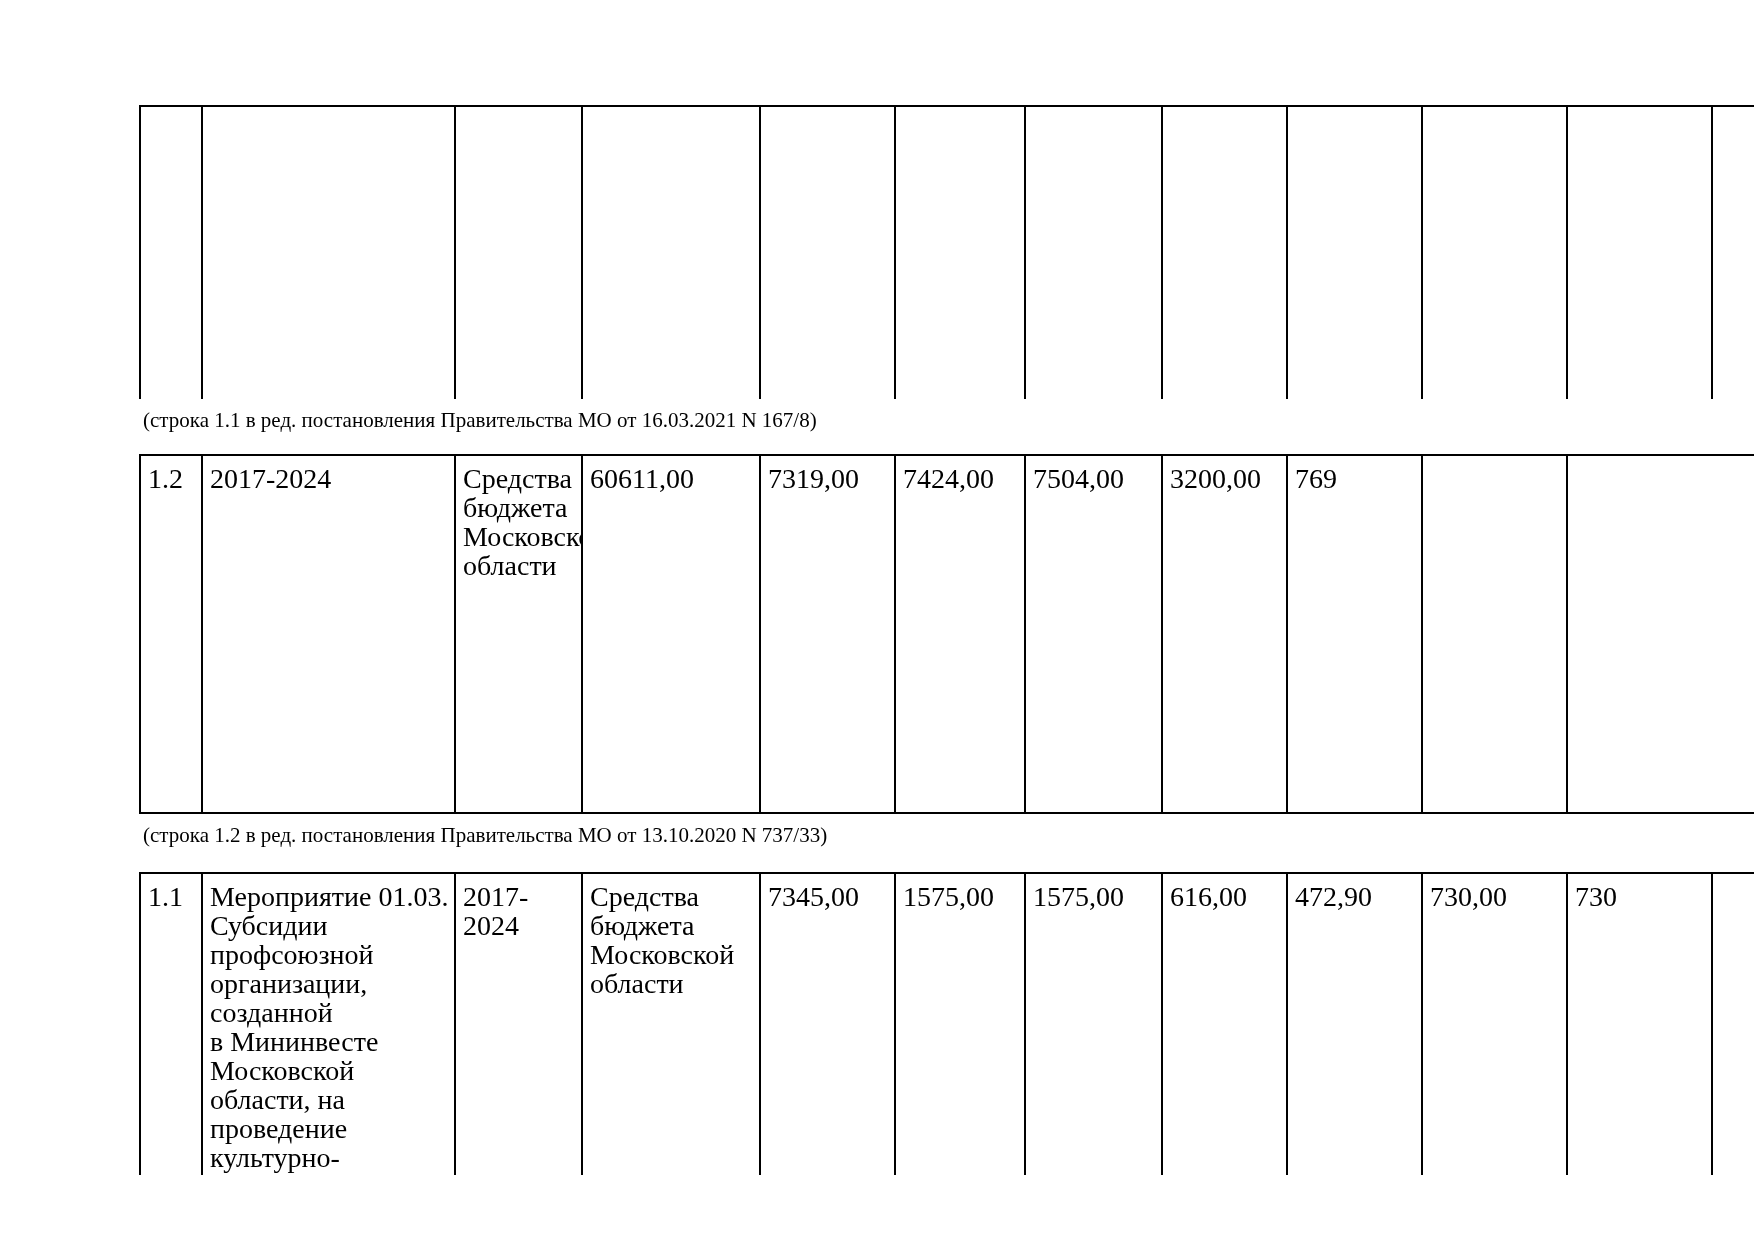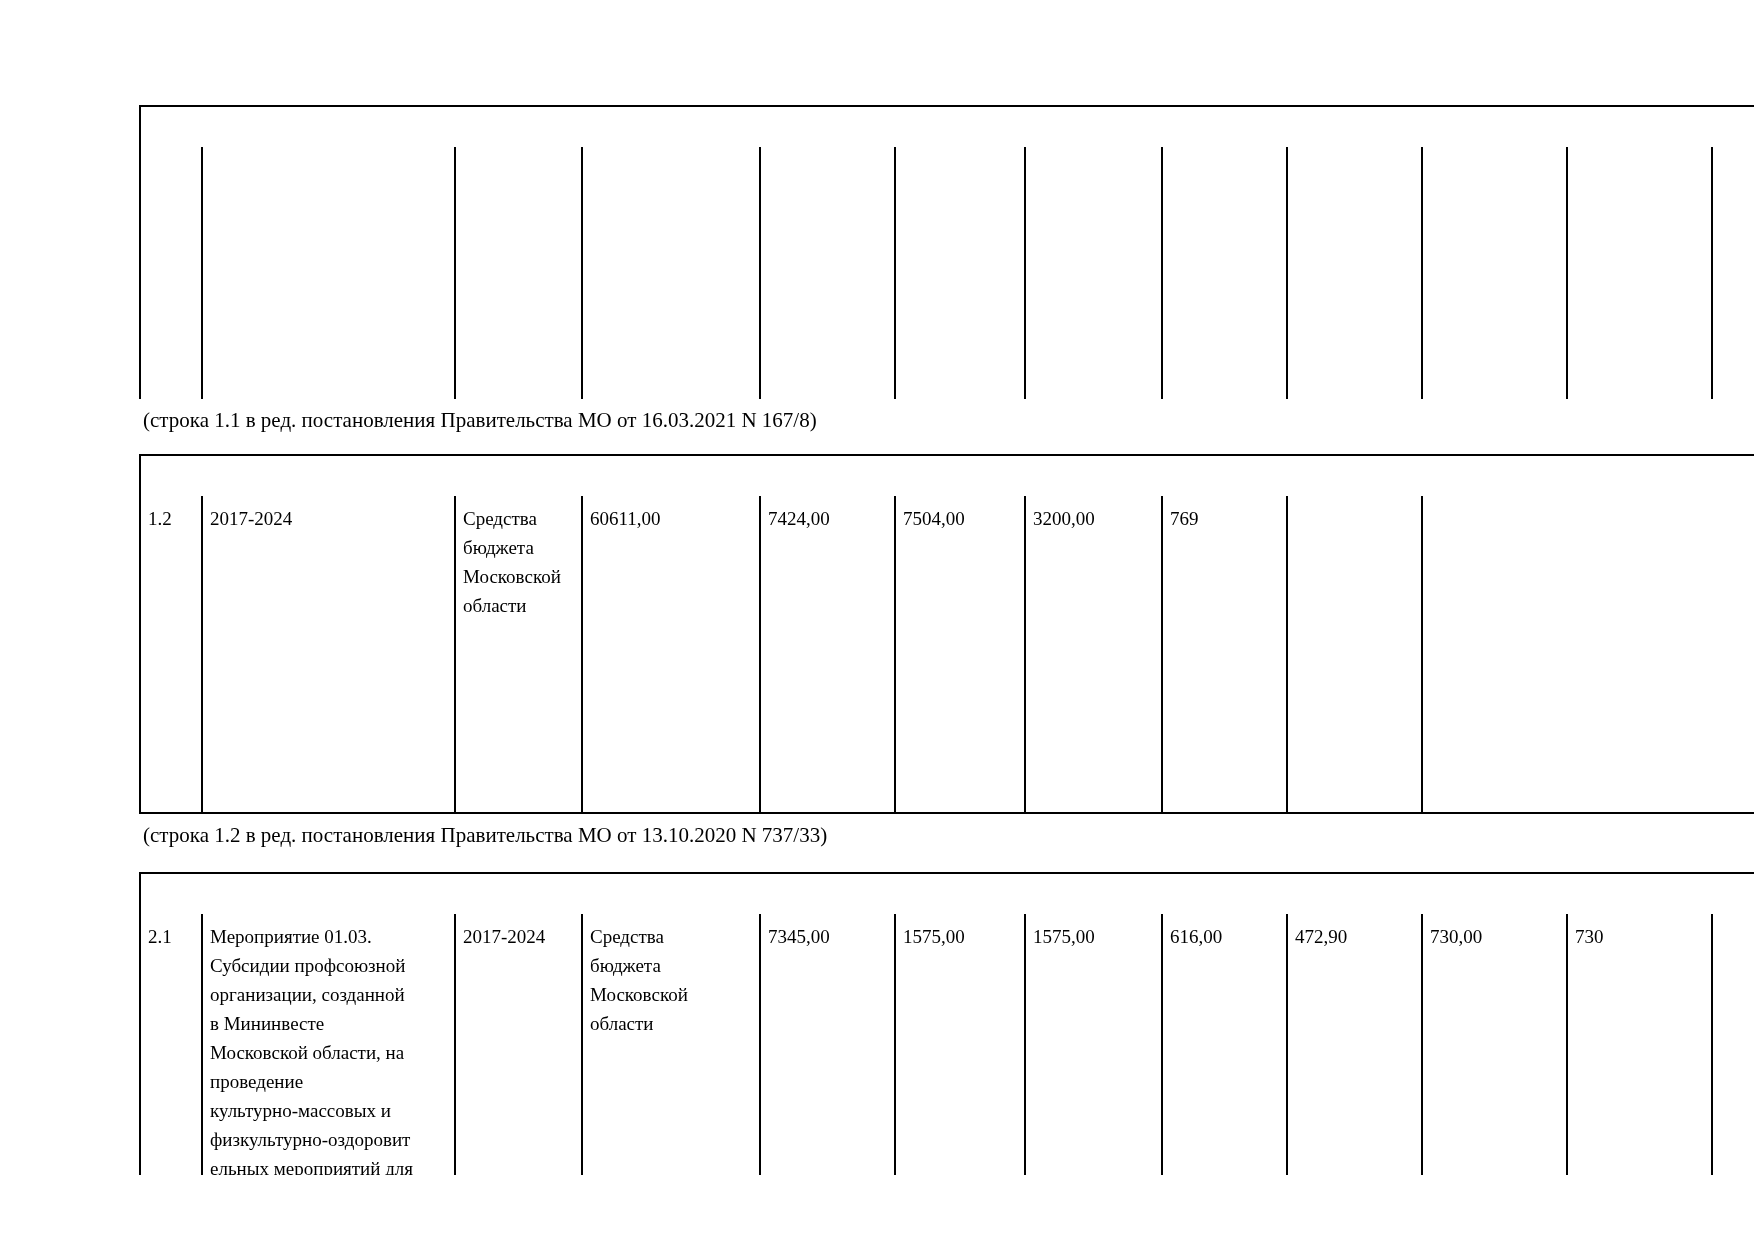--- a/index.html
+++ b/index.html
@@ -33,25 +33,24 @@
     display: grid;
     grid-template-columns: 62px 253px 127px 178px 135px 130px 137px 125px 135px 145px 145px 214px;
     width: 1786px;
     border-left: 2px solid #000;
     box-sizing: border-box;
   }
   .row > .cell {
     border-right: 2px solid #000;
     box-sizing: border-box;
     padding: 8px 4px 0 7px;
-    font-size: 19px;
+    font-size: 28px;
     line-height: 29px;
     white-space: pre-line;
     overflow: hidden;
-    margin-top: 40px;
   }
   .row-empty { height: 292px; }
   .row-data-1 {
     height: 360px;
     border-top: 2px solid #000;
     border-bottom: 2px solid #000;
   }
   .row-data-2 {
     height: 303px;
     border-top: 2px solid #000;
@@ -93,31 +92,32 @@
     <div class="ann">(строка 1.1 в ред. постановления Правительства МО от 16.03.2021 N 167/8)</div>
 
     <div class="row row-data-1">
       <div class="cell">1.2</div>
       <div class="cell">2017-2024</div>
       <div class="cell">Средства
 бюджета
 Московской
 области</div>
       <div class="cell">60611,00</div>
+      <div class="cell">7319,00</div>
       <div class="cell">7424,00</div>
       <div class="cell">7504,00</div>
       <div class="cell">3200,00</div>
       <div class="cell">769</div>
       <div class="cell"></div>
     </div>
 
     <div class="ann ann-2">(строка 1.2 в ред. постановления Правительства МО от 13.10.2020 N 737/33)</div>
 
     <div class="row row-data-2">
-      <div class="cell">2.1</div>
+      <div class="cell">1.1</div>
       <div class="cell">Мероприятие 01.03.
 Субсидии профсоюзной
 организации, созданной
 в Мининвесте
 Московской области, на
 проведение
 культурно-массовых и
 физкультурно-оздоровит
 ельных мероприятий для
 работников, ветеранов и</div>

